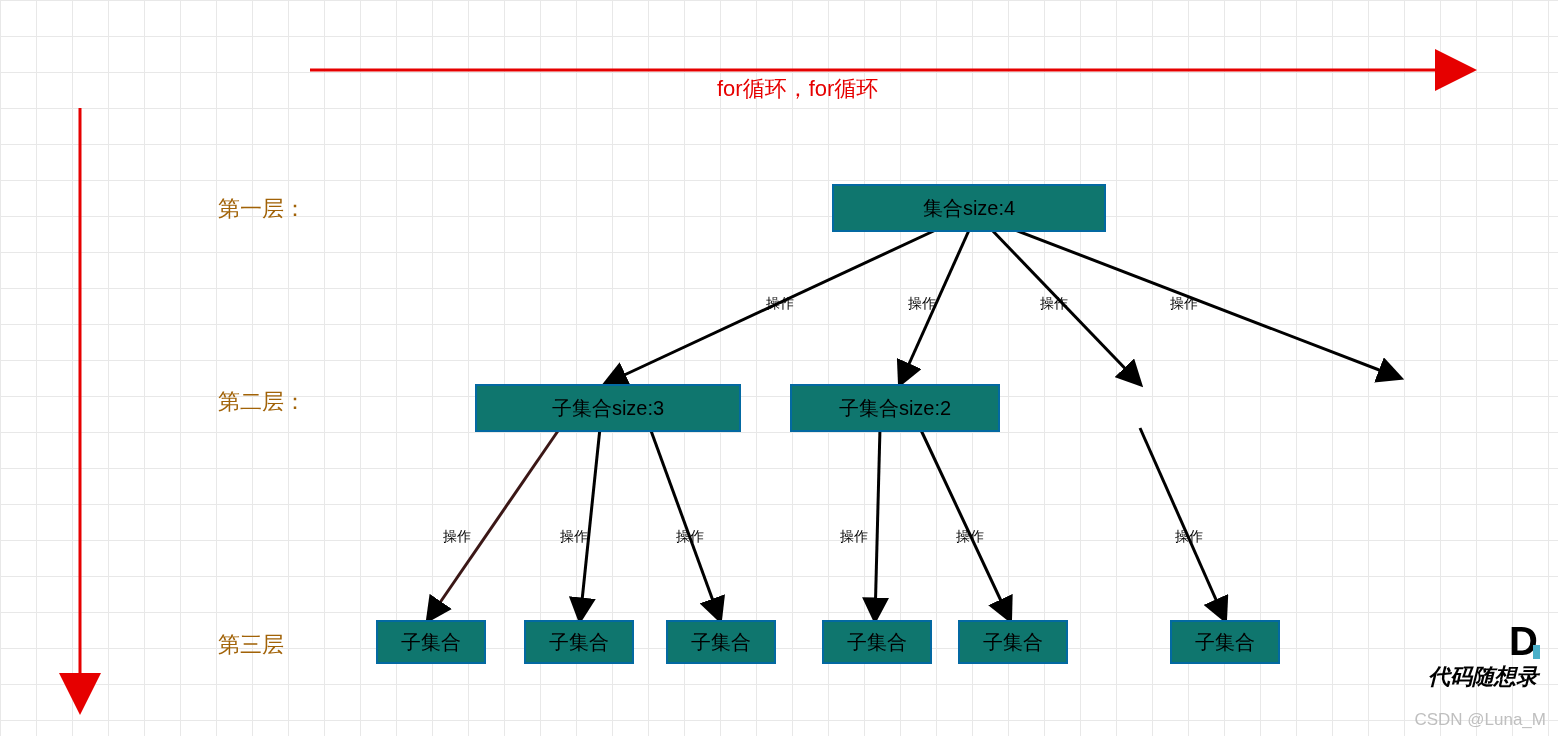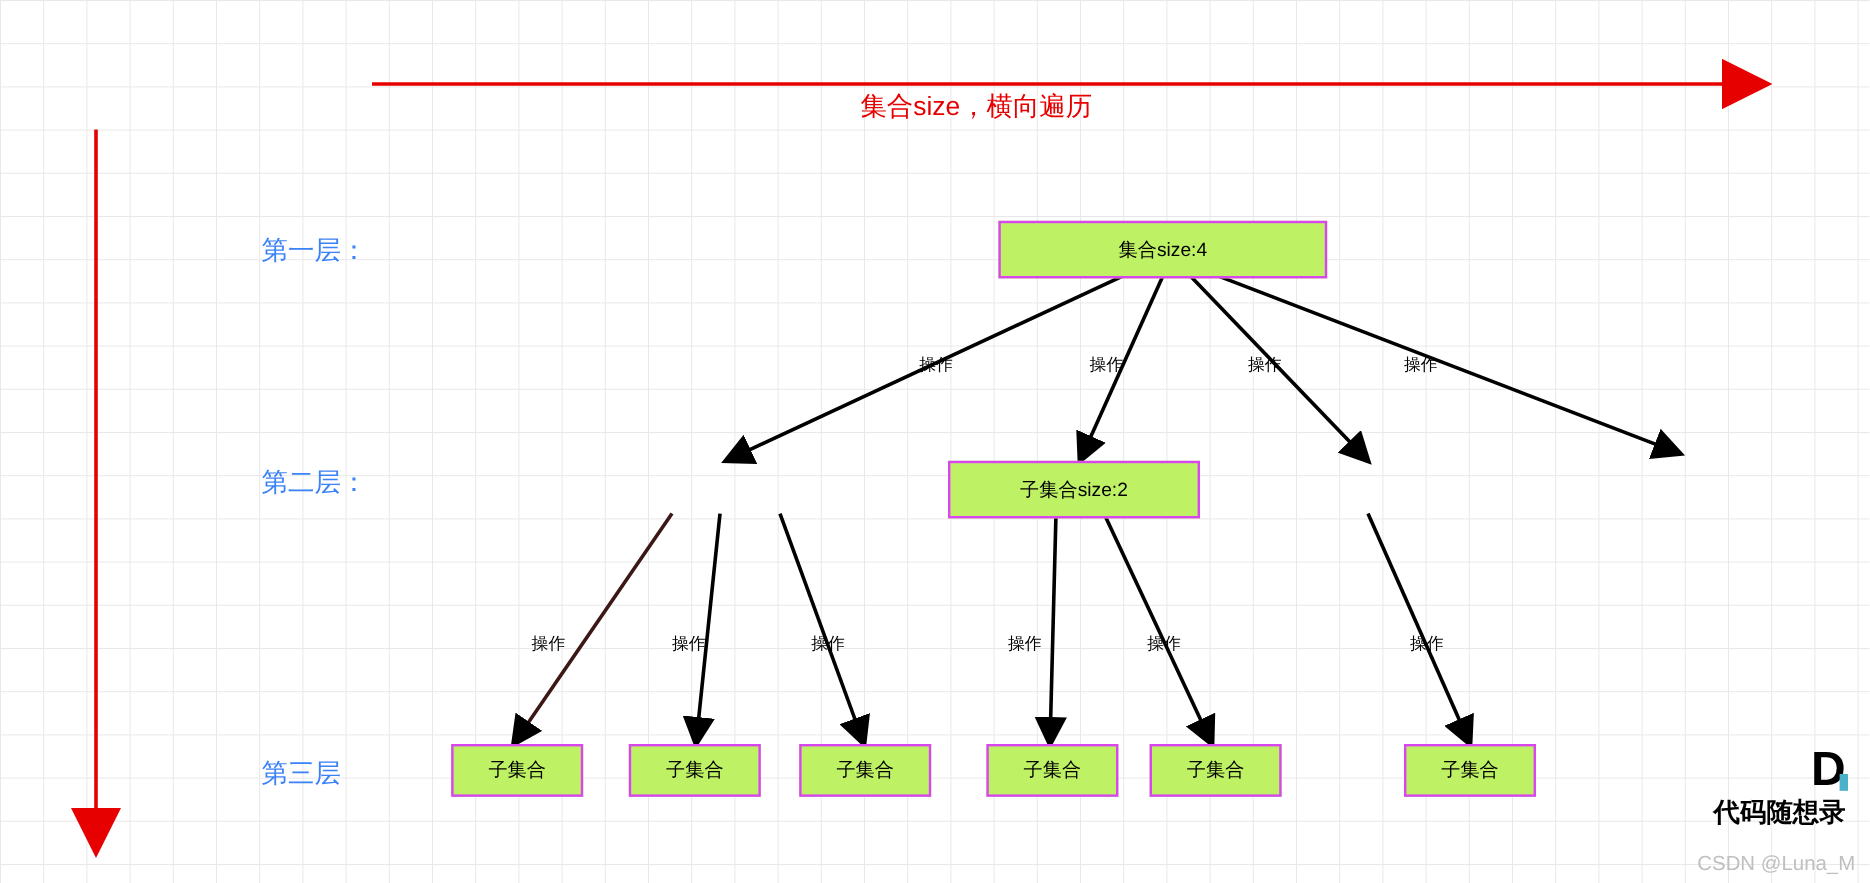--- a/index.html
+++ b/index.html
@@ -1,25 +1,25 @@
 <!DOCTYPE html>
 <html><head>
 <meta charset="utf-8">
 <style>
   html,body{margin:0;padding:0;width:1558px;height:736px;background:#fff;font-family:"Microsoft YaHei","SimSun",sans-serif;overflow:hidden}
   .grid{position:absolute;inset:0;background-image:linear-gradient(#e8e8e8 1px,transparent 1px),linear-gradient(90deg,#e8e8e8 1px,transparent 1px);background-size:36px 36px}
   .layer{position:absolute;inset:0}
-  .lbl{position:absolute;font-size:22px;color:#3b82f6;white-space:nowrap}
+  .lbl{position:absolute;font-size:22px;color:#a16207;white-space:nowrap}
   .red{color:#e60000}
-  .box{position:absolute;border:2px solid #d946ef;background:#bef264;display:flex;align-items:center;justify-content:center;font-size:16px}
+  .box{position:absolute;border:2px solid #0369a1;background:#0f766e;display:flex;align-items:center;justify-content:center;font-size:20px}
   .edge-lbl{position:absolute;font-size:14px;color:#000}
   .wm{position:absolute;right:20px;bottom:44px;text-align:right}
   .wm .d{font-size:40px;font-weight:900;font-family:Arial;display:inline-block;position:relative}
   .wm .d::after{content:"";position:absolute;right:-2px;top:26px;width:7px;height:14px;background:#4bb0c9}
-  .wm .t{font-size:22px;font-weight:700;margin-top:-2px;}
+  .wm .t{font-size:22px;font-weight:700;margin-top:-2px;font-style:italic}
   .credit{position:absolute;right:12px;bottom:6px;font-size:17px;color:#bfbfbf}
   svg{position:absolute;inset:0;pointer-events:none}
 </style>
 </head>
 <body>
 
 <div class="grid"></div>
 
 <svg class="layer" viewBox="0 0 1558 736">
   <defs>
@@ -45,28 +45,29 @@
   <line x1="650" y1="428" x2="720" y2="620" stroke="#000" stroke-width="3" marker-end="url(#blkA)"></line>
 
   <line x1="880" y1="428" x2="875" y2="620" stroke="#000" stroke-width="3" marker-end="url(#blkA)"></line>
   <line x1="920" y1="428" x2="1010" y2="620" stroke="#000" stroke-width="3" marker-end="url(#blkA)"></line>
 
   <line x1="1140" y1="428" x2="1225" y2="620" stroke="#000" stroke-width="3" marker-end="url(#blkA)"></line>
 </svg>
 
 <div class="layer">
 
-  <div class="lbl red" style="left:717px;top:74px">集合size，横向遍历</div>
+  <div class="lbl red" style="left:717px;top:74px">for循环，for循环</div>
 
   <div class="lbl" style="left:218px;top:194px">第一层：</div>
   <div class="lbl" style="left:218px;top:387px">第二层：</div>
   <div class="lbl" style="left:218px;top:630px">第三层</div>
 
   <div class="box" style="left:832px;top:184px;width:270px;height:44px">集合size:4</div>
 
+  <div class="box" style="left:475px;top:384px;width:262px;height:44px">子集合size:3</div>
   <div class="box" style="left:790px;top:384px;width:206px;height:44px">子集合size:2</div>
 
   <div class="box" style="left:376px;top:620px;width:106px;height:40px">子集合</div>
   <div class="box" style="left:524px;top:620px;width:106px;height:40px">子集合</div>
   <div class="box" style="left:666px;top:620px;width:106px;height:40px">子集合</div>
   <div class="box" style="left:822px;top:620px;width:106px;height:40px">子集合</div>
   <div class="box" style="left:958px;top:620px;width:106px;height:40px">子集合</div>
   <div class="box" style="left:1170px;top:620px;width:106px;height:40px">子集合</div>
 
   <div class="edge-lbl" style="left:766px;top:295px">操作</div>

